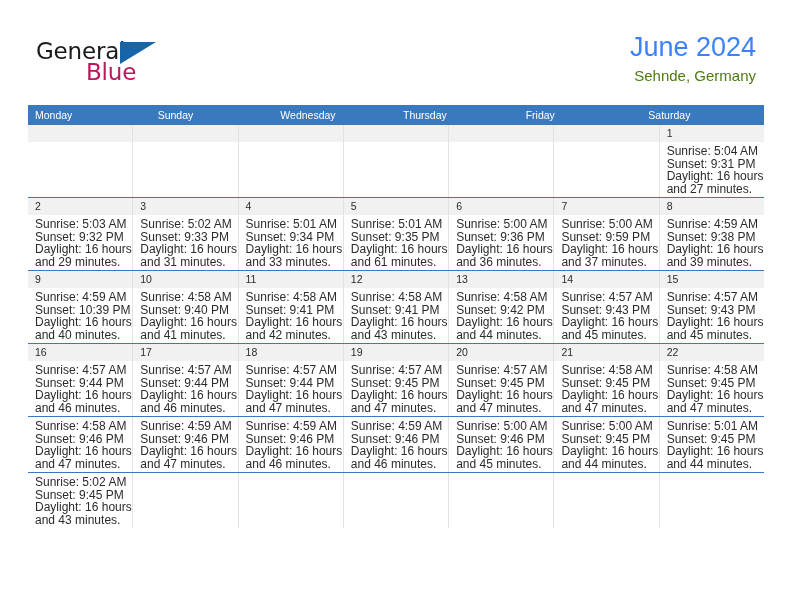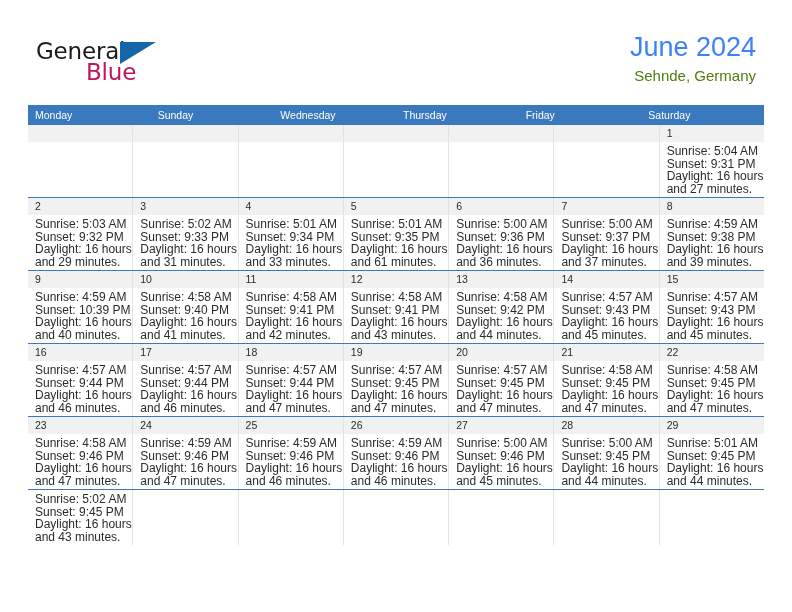--- a/index.html
+++ b/index.html
@@ -272,21 +272,21 @@
               <div class="ln">and 61 minutes.</div>
             </div>
             <div class="dbody">
               <div class="ln">Sunrise: 5:00 AM</div>
               <div class="ln">Sunset: 9:36 PM</div>
               <div class="ln">Daylight: 16 hours</div>
               <div class="ln">and 36 minutes.</div>
             </div>
             <div class="dbody">
               <div class="ln">Sunrise: 5:00 AM</div>
-              <div class="ln">Sunset: 9:37 PM</div>
+              <div class="ln">Sunset: 9:59 PM</div>
               <div class="ln">Daylight: 16 hours</div>
               <div class="ln">and 37 minutes.</div>
             </div>
             <div class="dbody">
               <div class="ln">Sunrise: 4:59 AM</div>
               <div class="ln">Sunset: 9:38 PM</div>
               <div class="ln">Daylight: 16 hours</div>
               <div class="ln">and 39 minutes.</div>
             </div>
           </div>
@@ -395,29 +395,20 @@
             </div>
             <div class="dbody">
               <div class="ln">Sunrise: 4:58 AM</div>
               <div class="ln">Sunset: 9:45 PM</div>
               <div class="ln">Daylight: 16 hours</div>
               <div class="ln">and 47 minutes.</div>
             </div>
           </div>
         </div>
         <div class="week">
-          <div class="daterow">
-            <div class="dnum">23</div>
-            <div class="dnum">24</div>
-            <div class="dnum">25</div>
-            <div class="dnum">26</div>
-            <div class="dnum">27</div>
-            <div class="dnum">28</div>
-            <div class="dnum">29</div>
-          </div>
           <div class="bodyrow">
             <div class="dbody">
               <div class="ln">Sunrise: 4:58 AM</div>
               <div class="ln">Sunset: 9:46 PM</div>
               <div class="ln">Daylight: 16 hours</div>
               <div class="ln">and 47 minutes.</div>
             </div>
             <div class="dbody">
               <div class="ln">Sunrise: 4:59 AM</div>
               <div class="ln">Sunset: 9:46 PM</div>

